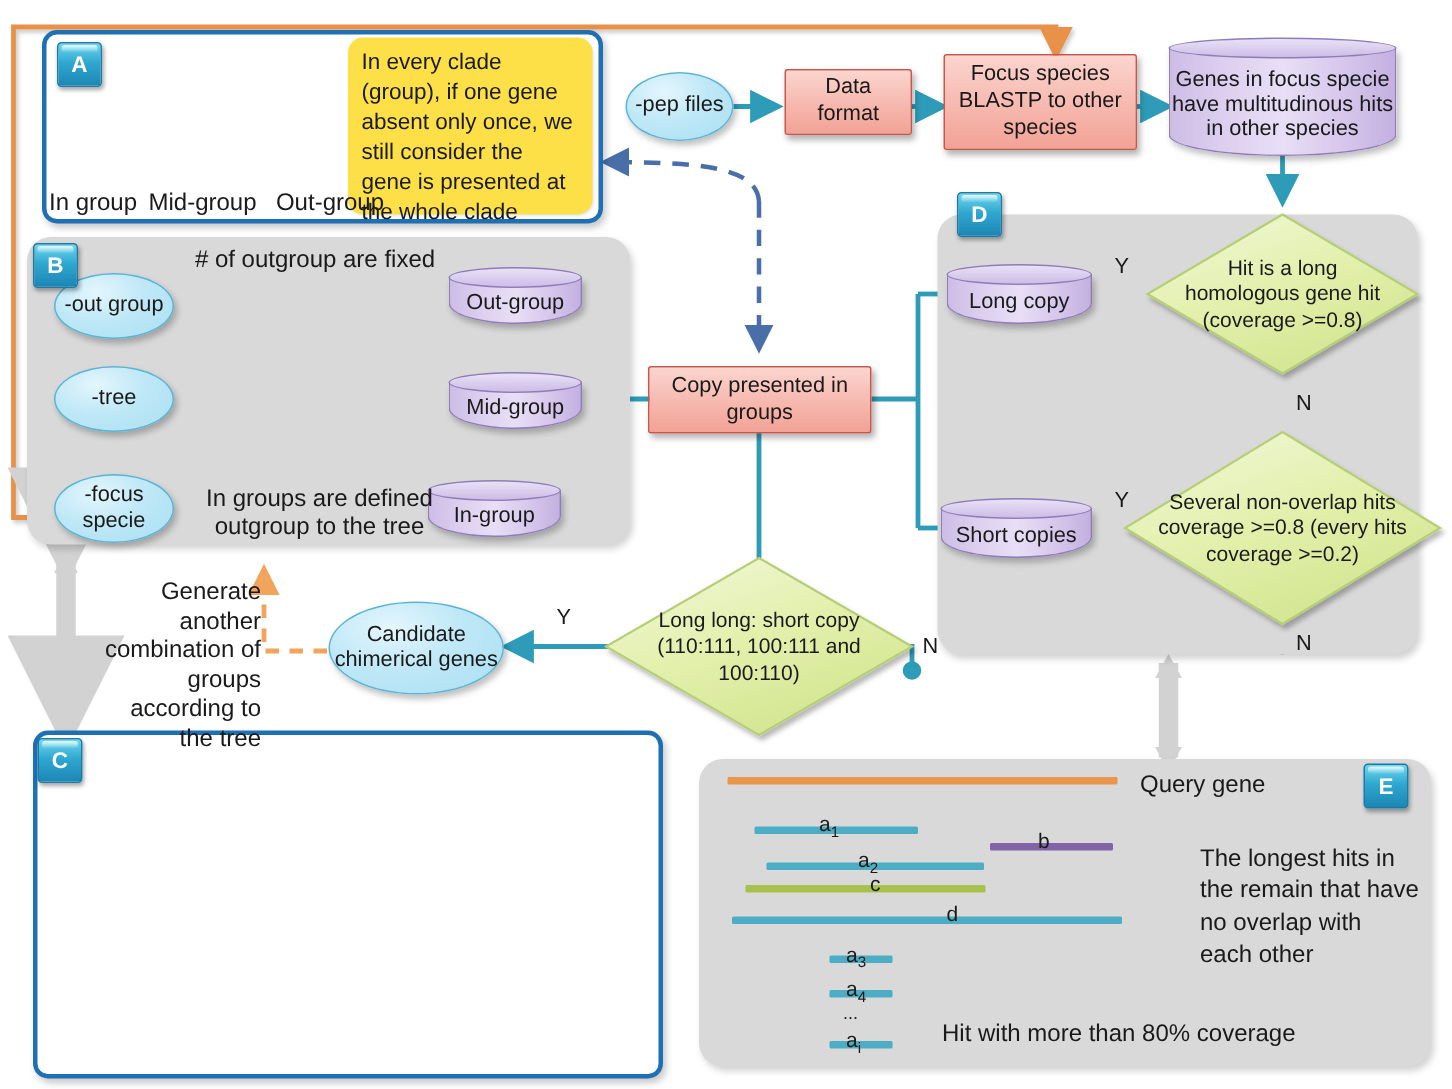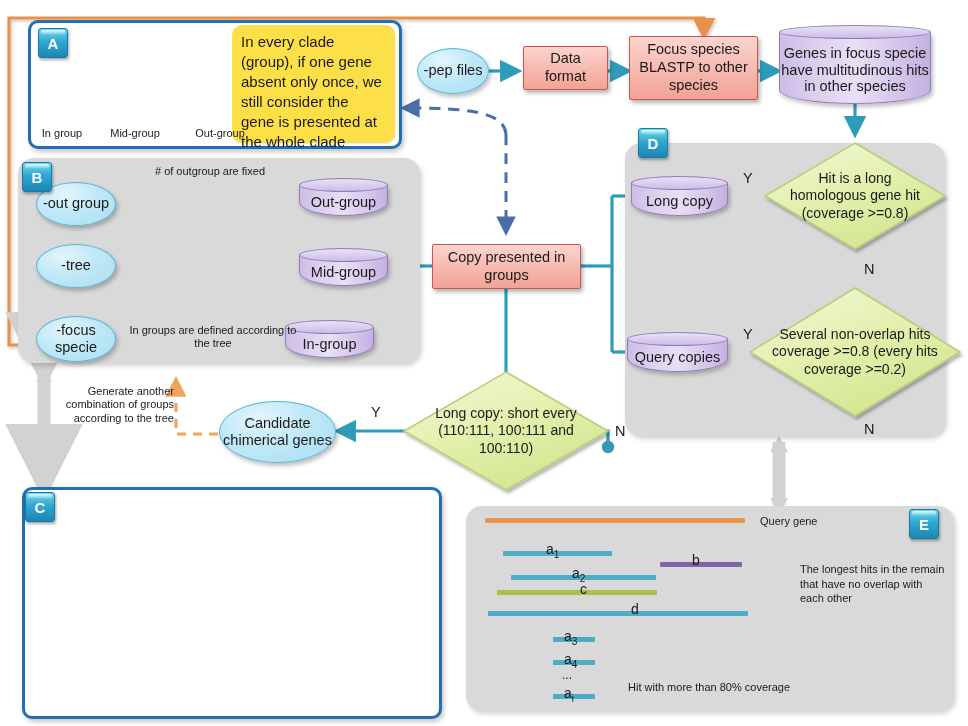--- a/index.html
+++ b/index.html
@@ -75,21 +75,21 @@
     display:flex; align-items:center; justify-content:center;
     font-size:14.5px; text-align:center; line-height:1.15;
   }
   .diamond { position:absolute; z-index:20; }
   .diamond .dtxt {
     position:absolute; left:0; top:0; width:100%; height:100%;
     display:flex; align-items:center; justify-content:center;
     text-align:center; font-size:14px; line-height:1.25; padding:0 12%;
   }
   .plain {
-    position:absolute; font-size:11px; line-height:1.3; z-index:25;
+    position:absolute; font-size:16px; line-height:1.3; z-index:25;
   }
   .yn { position:absolute; font-size:14.5px; z-index:30; }
   .callout {
     position:absolute; background:#fde047; border-radius:10px;
     font-size:15px; line-height:1.33; padding:7px 9px; z-index:22;
     box-shadow: 1px 1px 2px rgba(0,0,0,.10);
   }
   .barlabel { position:absolute; font-size:14px; z-index:30; }
   .bar { position:absolute; height:5px; border-radius:1px; z-index:24; }
   sub { font-size:.72em; }
@@ -367,21 +367,21 @@
   <div class="ellipse" style="left:417px; top:48px; width:72px; height:46px;">-pep files</div>
   <div class="redbox" style="left:629px; top:36px; width:129px; height:64px;">Focus species BLASTP to other species</div>
   <div class="redbox" style="left:523px; top:46px; width:85px; height:44px;">Data format</div>
   <div class="cyl" style="left:779px; top:25px; width:152px; height:79px;">
     <div class="body"></div>
     <div class="top"></div>
     <div class="lbl">Genes in focus specie have multitudinous hits in other species</div>
   </div>
 
   <div class="plain" style="left:110px; top:164px; width:200px; text-align:center;"># of outgroup are fixed</div>
-  <div class="plain" style="left:122px; top:324px; width:182px; text-align:center; line-height:1.18;">In groups are defined according to the tree</div>
+  <div class="plain" style="left:122px; top:324px; width:182px; text-align:center; line-height:1.18;">In groups are defined outgroup to the tree</div>
 
   <div class="ellipse" style="left:36px; top:182px; width:80px; height:44px;">-out group</div>
   <div class="ellipse" style="left:36px; top:244px; width:80px; height:44px;">-tree</div>
   <div class="ellipse" style="left:36px; top:316px; width:80px; height:46px;">-focus specie</div>
 
 
   <div class="cyl" style="left:299px; top:178px; width:89px; height:38px;">
     <div class="body"></div>
     <div class="top"></div>
     <div class="lbl">Out-group</div>
@@ -393,38 +393,38 @@
   </div>
   <div class="cyl" style="left:285px; top:320px; width:89px; height:38px;text-decoration:underline;">
     <div class="body"></div>
     <div class="top"></div>
     <div class="lbl">In-group</div>
   </div>
 
   <div class="redbox" style="left:432px; top:244px; width:149px; height:45px;">Copy presented in groups</div>
 
   <div class="diamond" style="left:404px; top:372px; width:204px; height:118px;">
-    <div class="dtxt">Long copy: short every (110:111, 100:111 and 100:110)</div>
+    <div class="dtxt">Long long: short copy (110:111, 100:111 and 100:110)</div>
   </div>
   <div class="yn" style="left:371px; top:404px;">Y</div>
   <div class="yn" style="left:615px; top:423px;">N</div>
 
   <div class="ellipse" style="left:219px; top:401px; width:117px; height:62px;">Candidate chimerical genes</div>
 
   <div class="plain" style="left:62px; top:385px; width:112px; text-align:right; line-height:1.22;">Generate another combination of groups according to the tree</div>
 
   <div class="cyl" style="left:631px; top:176px; width:97px; height:40px;">
     <div class="body"></div>
     <div class="top"></div>
     <div class="lbl">Long copy</div>
   </div>
   <div class="cyl" style="left:627px; top:332px; width:101px; height:40px;">
     <div class="body"></div>
     <div class="top"></div>
-    <div class="lbl">Query copies</div>
+    <div class="lbl">Short copies</div>
   </div>
 
   <div class="diamond" style="left:765px; top:143px; width:180px; height:106px;">
     <div class="dtxt">Hit is a long homologous gene hit (coverage &gt;=0.8)</div>
   </div>
   <div class="yn" style="left:743px; top:170px;">Y</div>
   <div class="yn" style="left:864px; top:261px;">N</div>
 
   <div class="diamond" style="left:750px; top:288px; width:210px; height:128px;">
     <div class="dtxt" style="padding:0 8%;">Several non-overlap hits coverage  &gt;=0.8 (every hits coverage &gt;=0.2)</div>

